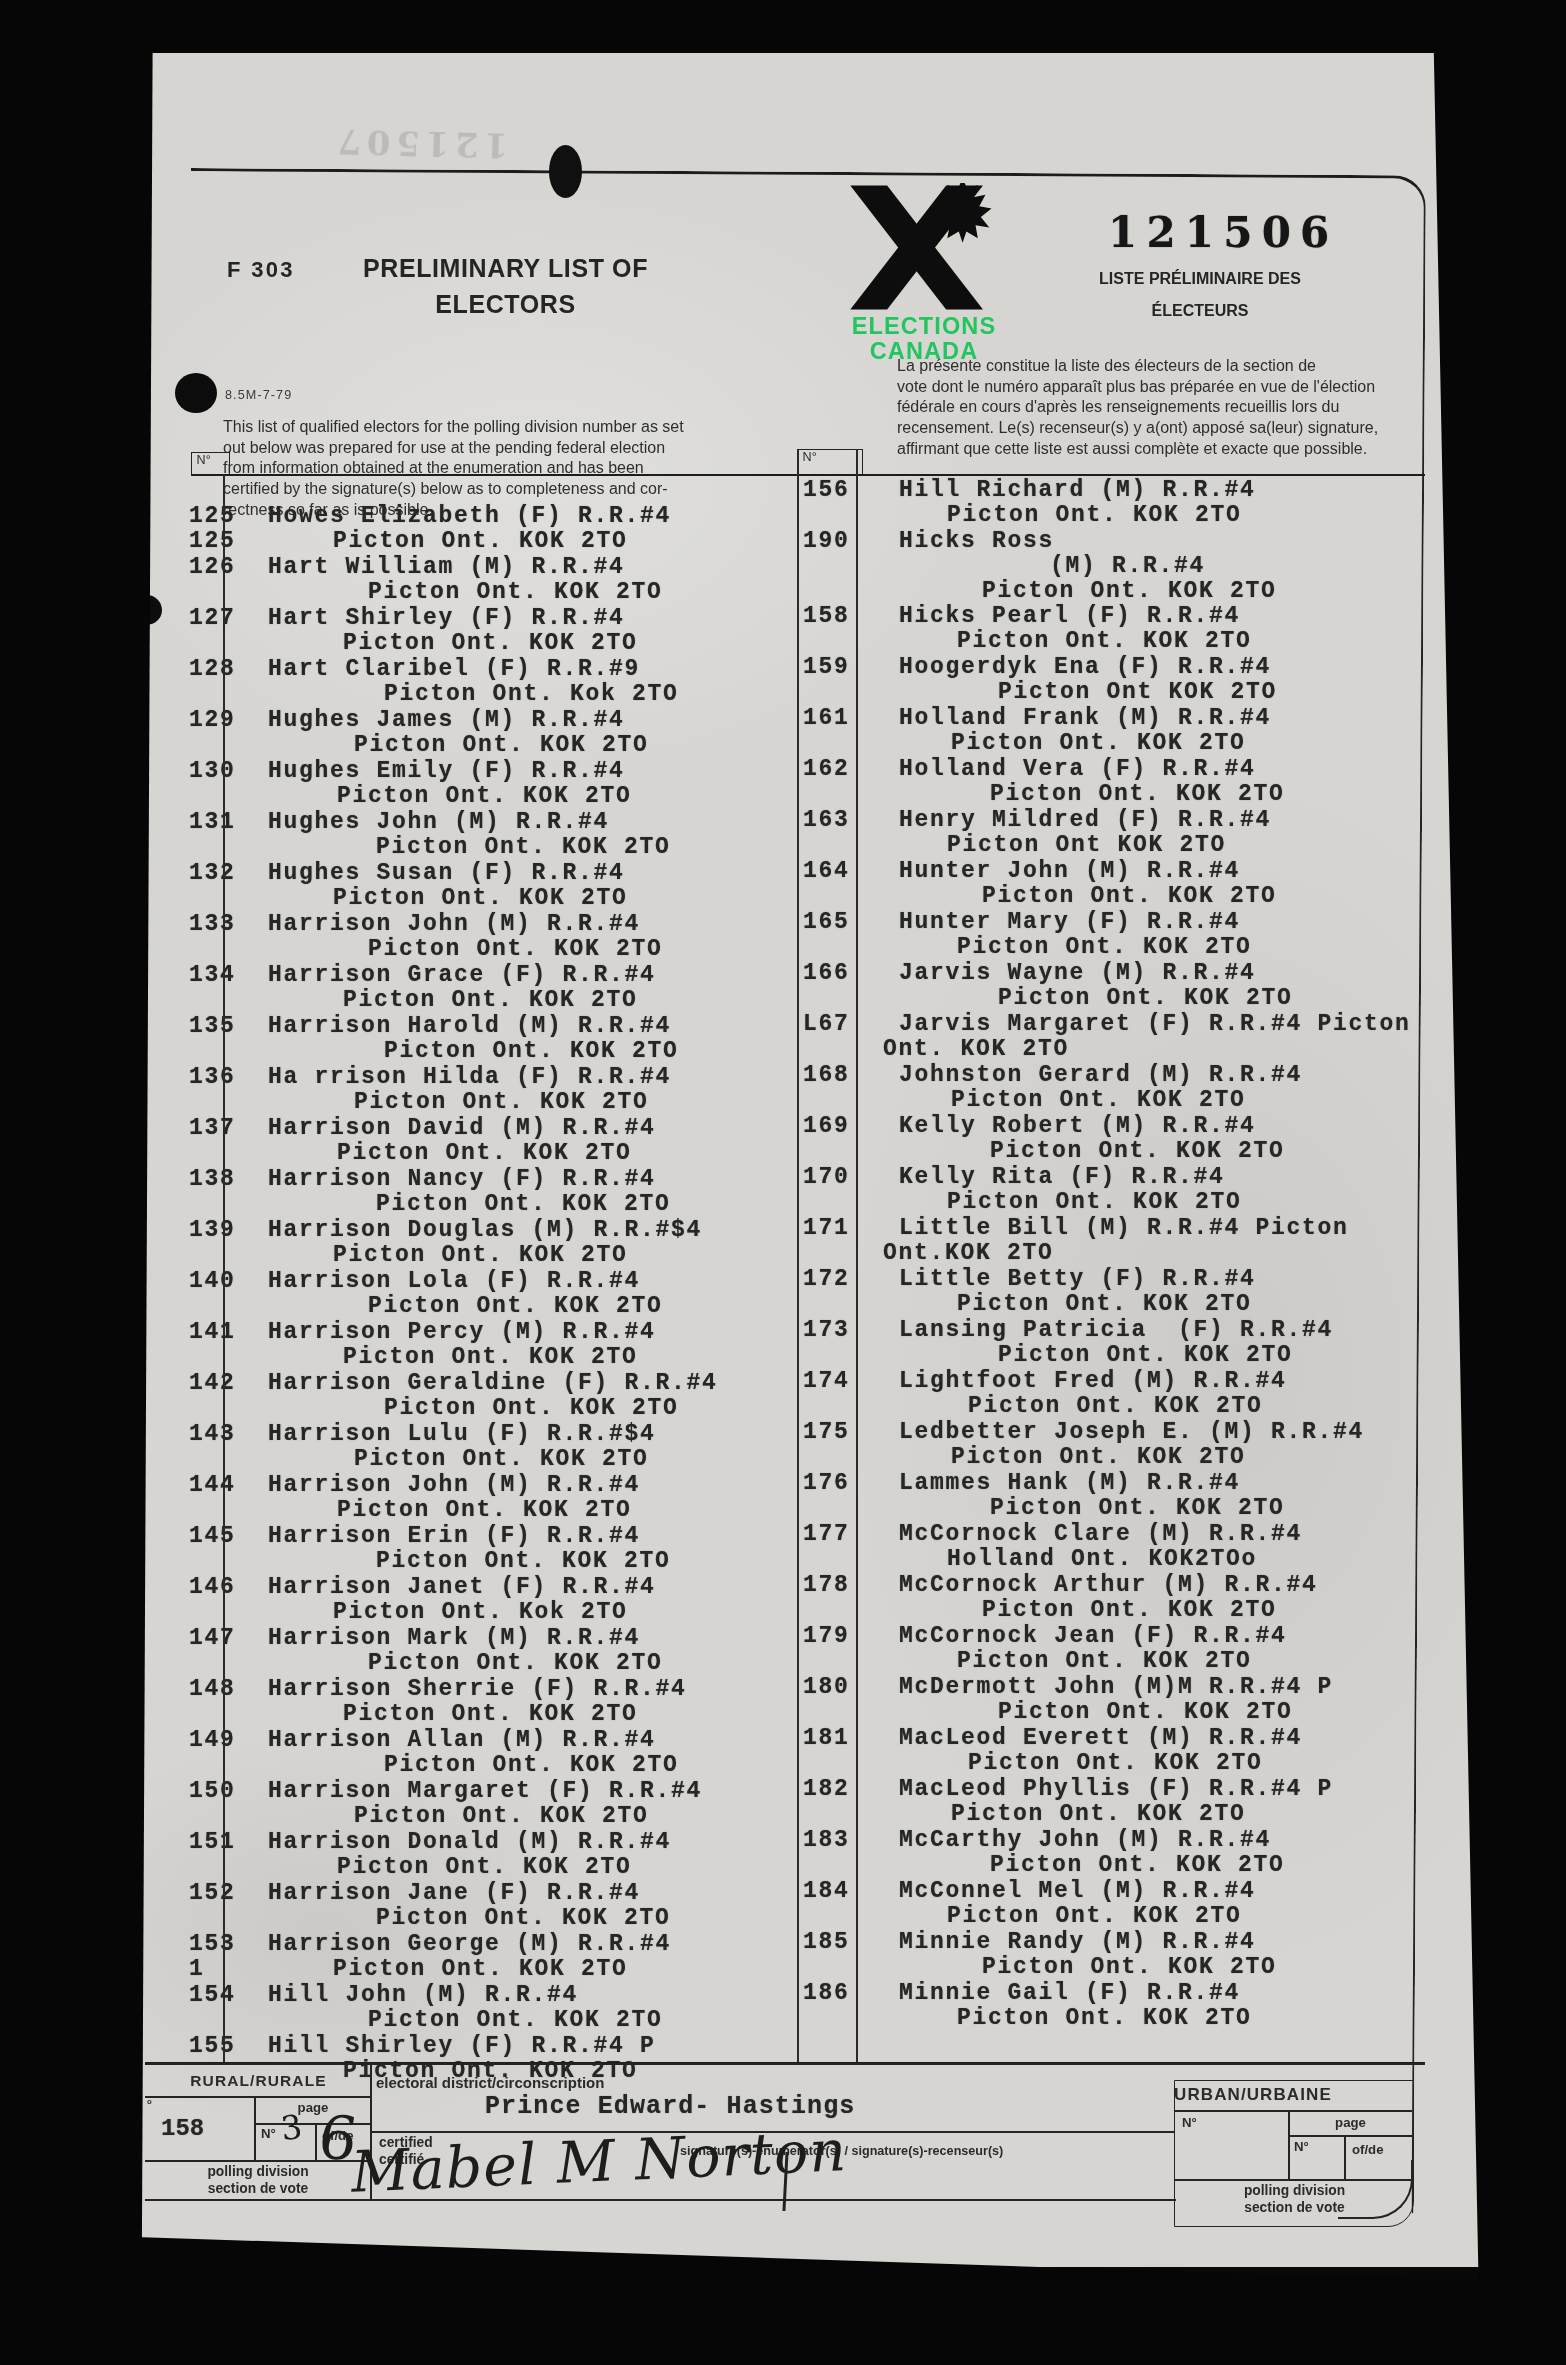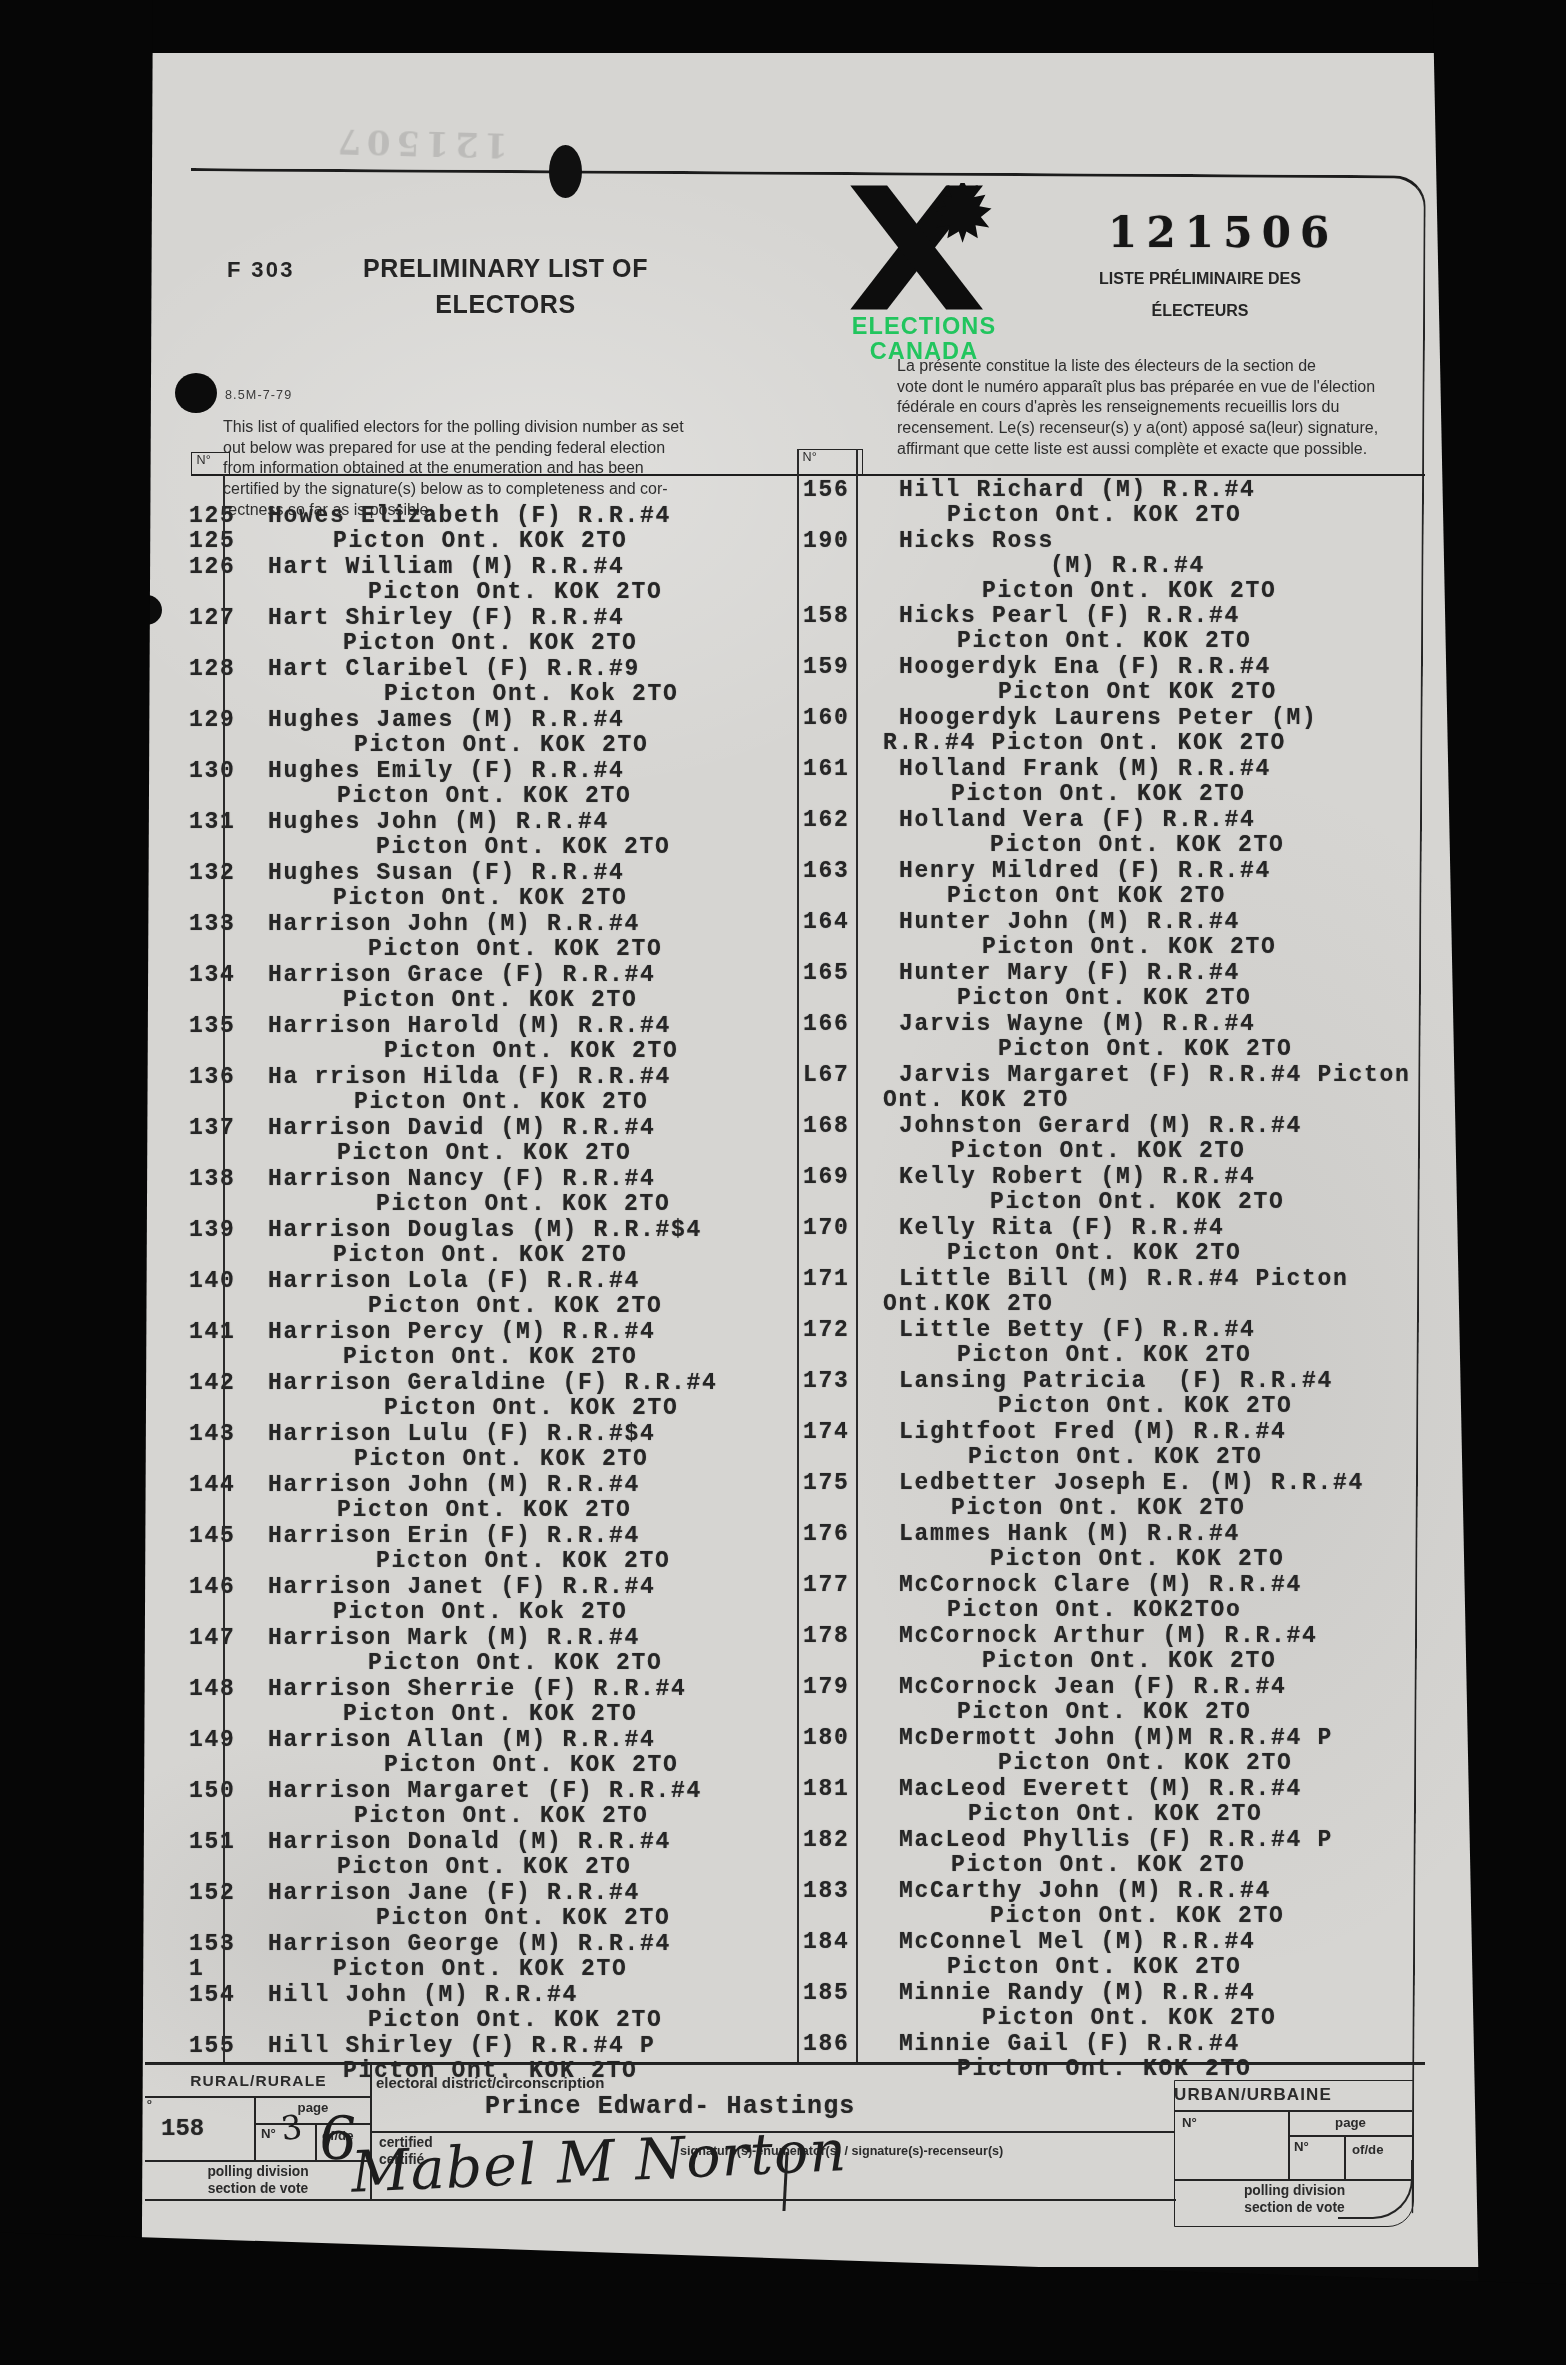--- a/index.html
+++ b/index.html
@@ -328,25 +328,20 @@
       <span class="num">158</span>
       <div class="l1">Hicks Pearl (F) R.R.#4</div>
       <div class="l2" style="margin-left: 154px;">Picton Ont. KOK 2TO</div>
     </div>
     <div class="entry">
       <span class="num">159</span>
       <div class="l1">Hoogerdyk Ena (F) R.R.#4</div>
       <div class="l2" style="margin-left: 195px;">Picton Ont KOK 2TO</div>
     </div>
     <div class="entry">
-      <span class="num">160</span>
-      <div class="l1">Hoogerdyk Laurens Peter (M)</div>
-      <div class="l2" style="margin-left: 80px;">R.R.#4 Picton Ont. KOK 2TO</div>
-    </div>
-    <div class="entry">
       <span class="num">161</span>
       <div class="l1">Holland Frank (M) R.R.#4</div>
       <div class="l2" style="margin-left: 148px;">Picton Ont. KOK 2TO</div>
     </div>
     <div class="entry">
       <span class="num">162</span>
       <div class="l1">Holland Vera (F) R.R.#4</div>
       <div class="l2" style="margin-left: 187px;">Picton Ont. KOK 2TO</div>
     </div>
     <div class="entry">
@@ -415,21 +410,21 @@
       <div class="l2" style="margin-left: 148px;">Picton Ont. KOK 2TO</div>
     </div>
     <div class="entry">
       <span class="num">176</span>
       <div class="l1">Lammes Hank (M) R.R.#4</div>
       <div class="l2" style="margin-left: 187px;">Picton Ont. KOK 2TO</div>
     </div>
     <div class="entry">
       <span class="num">177</span>
       <div class="l1">McCornock Clare (M) R.R.#4</div>
-      <div class="l2" style="margin-left: 144px;">Picton Ont. KOK2TOo</div>
+      <div class="l2" style="margin-left: 144px;">Holland Ont. KOK2TOo</div>
     </div>
     <div class="entry">
       <span class="num">178</span>
       <div class="l1">McCornock Arthur (M) R.R.#4</div>
       <div class="l2" style="margin-left: 179px;">Picton Ont. KOK 2TO</div>
     </div>
     <div class="entry">
       <span class="num">179</span>
       <div class="l1">McCornock Jean (F) R.R.#4</div>
       <div class="l2" style="margin-left: 154px;">Picton Ont. KOK 2TO</div>

